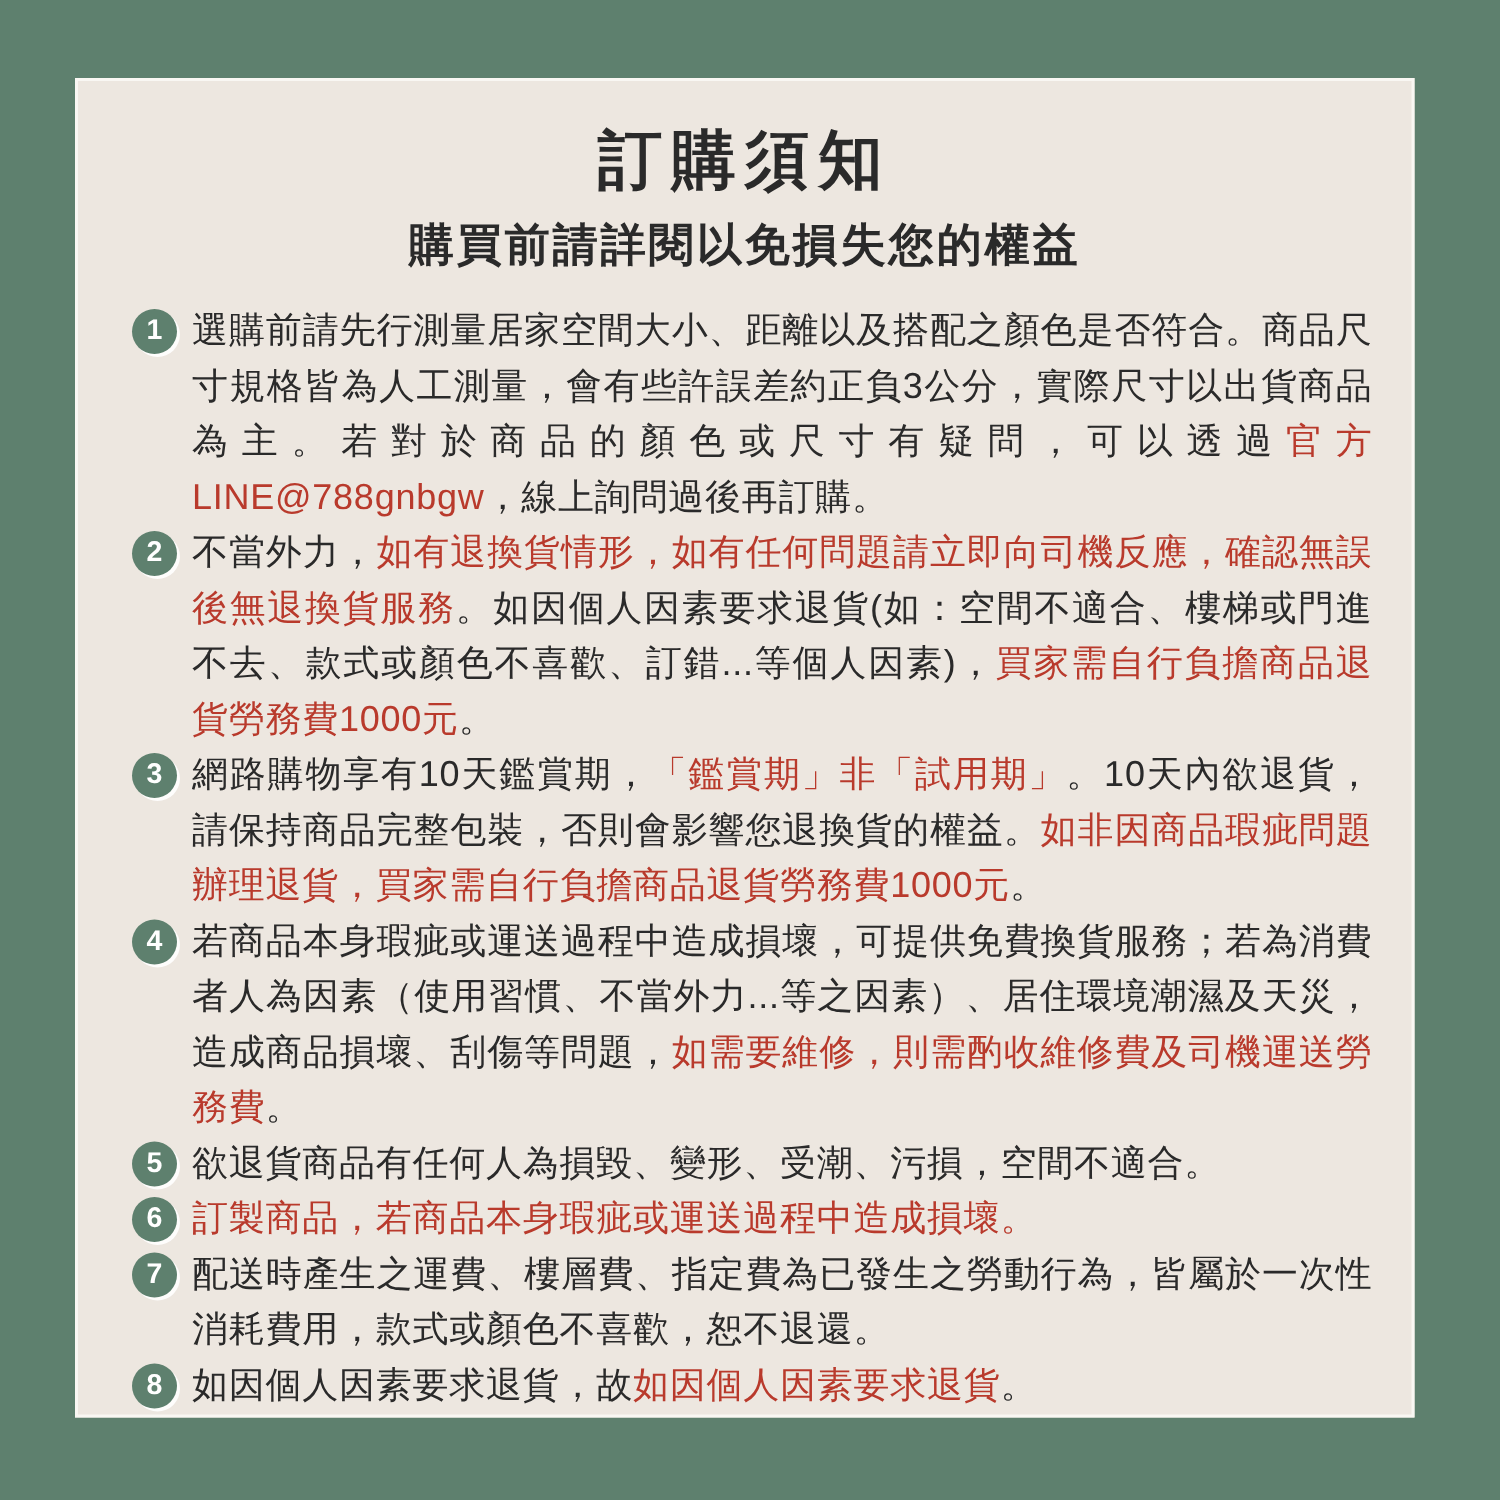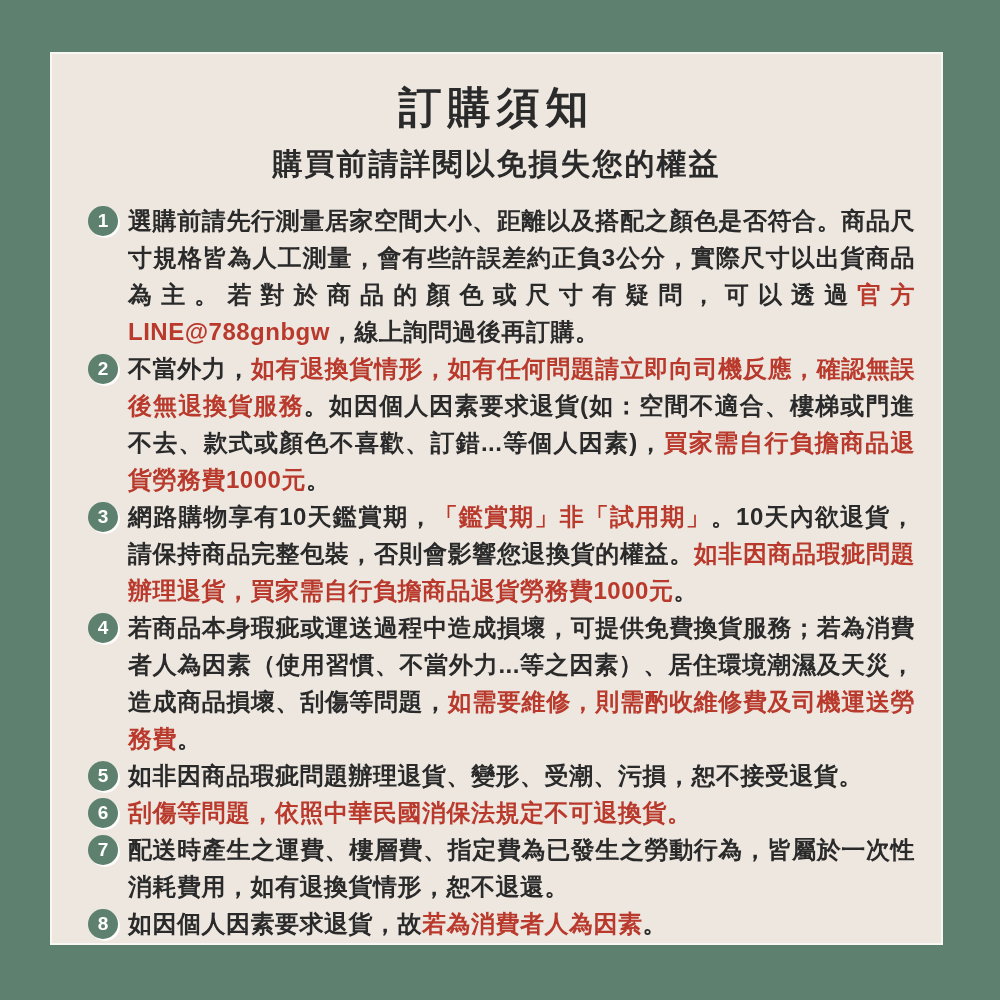--- a/index.html
+++ b/index.html
@@ -66,21 +66,21 @@
     font-weight: 700;
     display: flex;
     align-items: center;
     justify-content: center;
     box-shadow: 2px 2px 0 rgba(255,255,255,0.9);
   }
   .item-text {
     flex: 1 1 auto;
     font-size: 24px;
     line-height: 37px;
-    font-weight: 700;
+    font-weight: 400;
     color: var(--ink, #2a2a2a);
     letter-spacing: 0.5px;
     text-align: justify;
   }
   .item-text .red {
     color: var(--accent-red, #b93a2c);
   }
 </style>
 </head>
 <body>
@@ -101,29 +101,29 @@
         <li class="item">
           <span class="badge">3</span>
           <div class="item-text"><span>網路購物享有10天鑑賞期，</span><span class="red">「鑑賞期」非「試用期」</span><span>。10天內欲退貨，請保持商品完整包裝，否則會影響您退換貨的權益。</span><span class="red">如非因商品瑕疵問題辦理退貨，買家需自行負擔商品退貨勞務費1000元</span><span>。</span></div>
         </li>
         <li class="item">
           <span class="badge">4</span>
           <div class="item-text"><span>若商品本身瑕疵或運送過程中造成損壞，可提供免費換貨服務；若為消費者人為因素（使用習慣、不當外力...等之因素）、居住環境潮濕及天災，造成商品損壞、刮傷等問題，</span><span class="red">如需要維修，則需酌收維修費及司機運送勞務費</span><span>。</span></div>
         </li>
         <li class="item">
           <span class="badge">5</span>
-          <div class="item-text"><span>如非因商品瑕疵問題辦理退貨、變形、受潮、污損，恕不接受退貨。</span></div>
+          <div class="item-text"><span>欲退貨商品有任何人為損毀、變形、受潮、污損，空間不適合。</span></div>
         </li>
         <li class="item">
           <span class="badge">6</span>
-          <div class="item-text"><span class="red">刮傷等問題，依照中華民國消保法規定不可退換貨。</span></div>
+          <div class="item-text"><span class="red">訂製商品，若商品本身瑕疵或運送過程中造成損壞。</span></div>
         </li>
         <li class="item">
           <span class="badge">7</span>
-          <div class="item-text"><span>配送時產生之運費、樓層費、指定費為已發生之勞動行為，皆屬於一次性消耗費用，如有退換貨情形，恕不退還。</span></div>
+          <div class="item-text"><span>配送時產生之運費、樓層費、指定費為已發生之勞動行為，皆屬於一次性消耗費用，款式或顏色不喜歡，恕不退還。</span></div>
         </li>
         <li class="item">
           <span class="badge">8</span>
-          <div class="item-text"><span>如因個人因素要求退貨，故</span><span class="red">若為消費者人為因素</span><span>。</span></div>
+          <div class="item-text"><span>如因個人因素要求退貨，故</span><span class="red">如因個人因素要求退貨</span><span>。</span></div>
         </li>
       </ol>
   </section>
 </div>
 
 </body></html>

